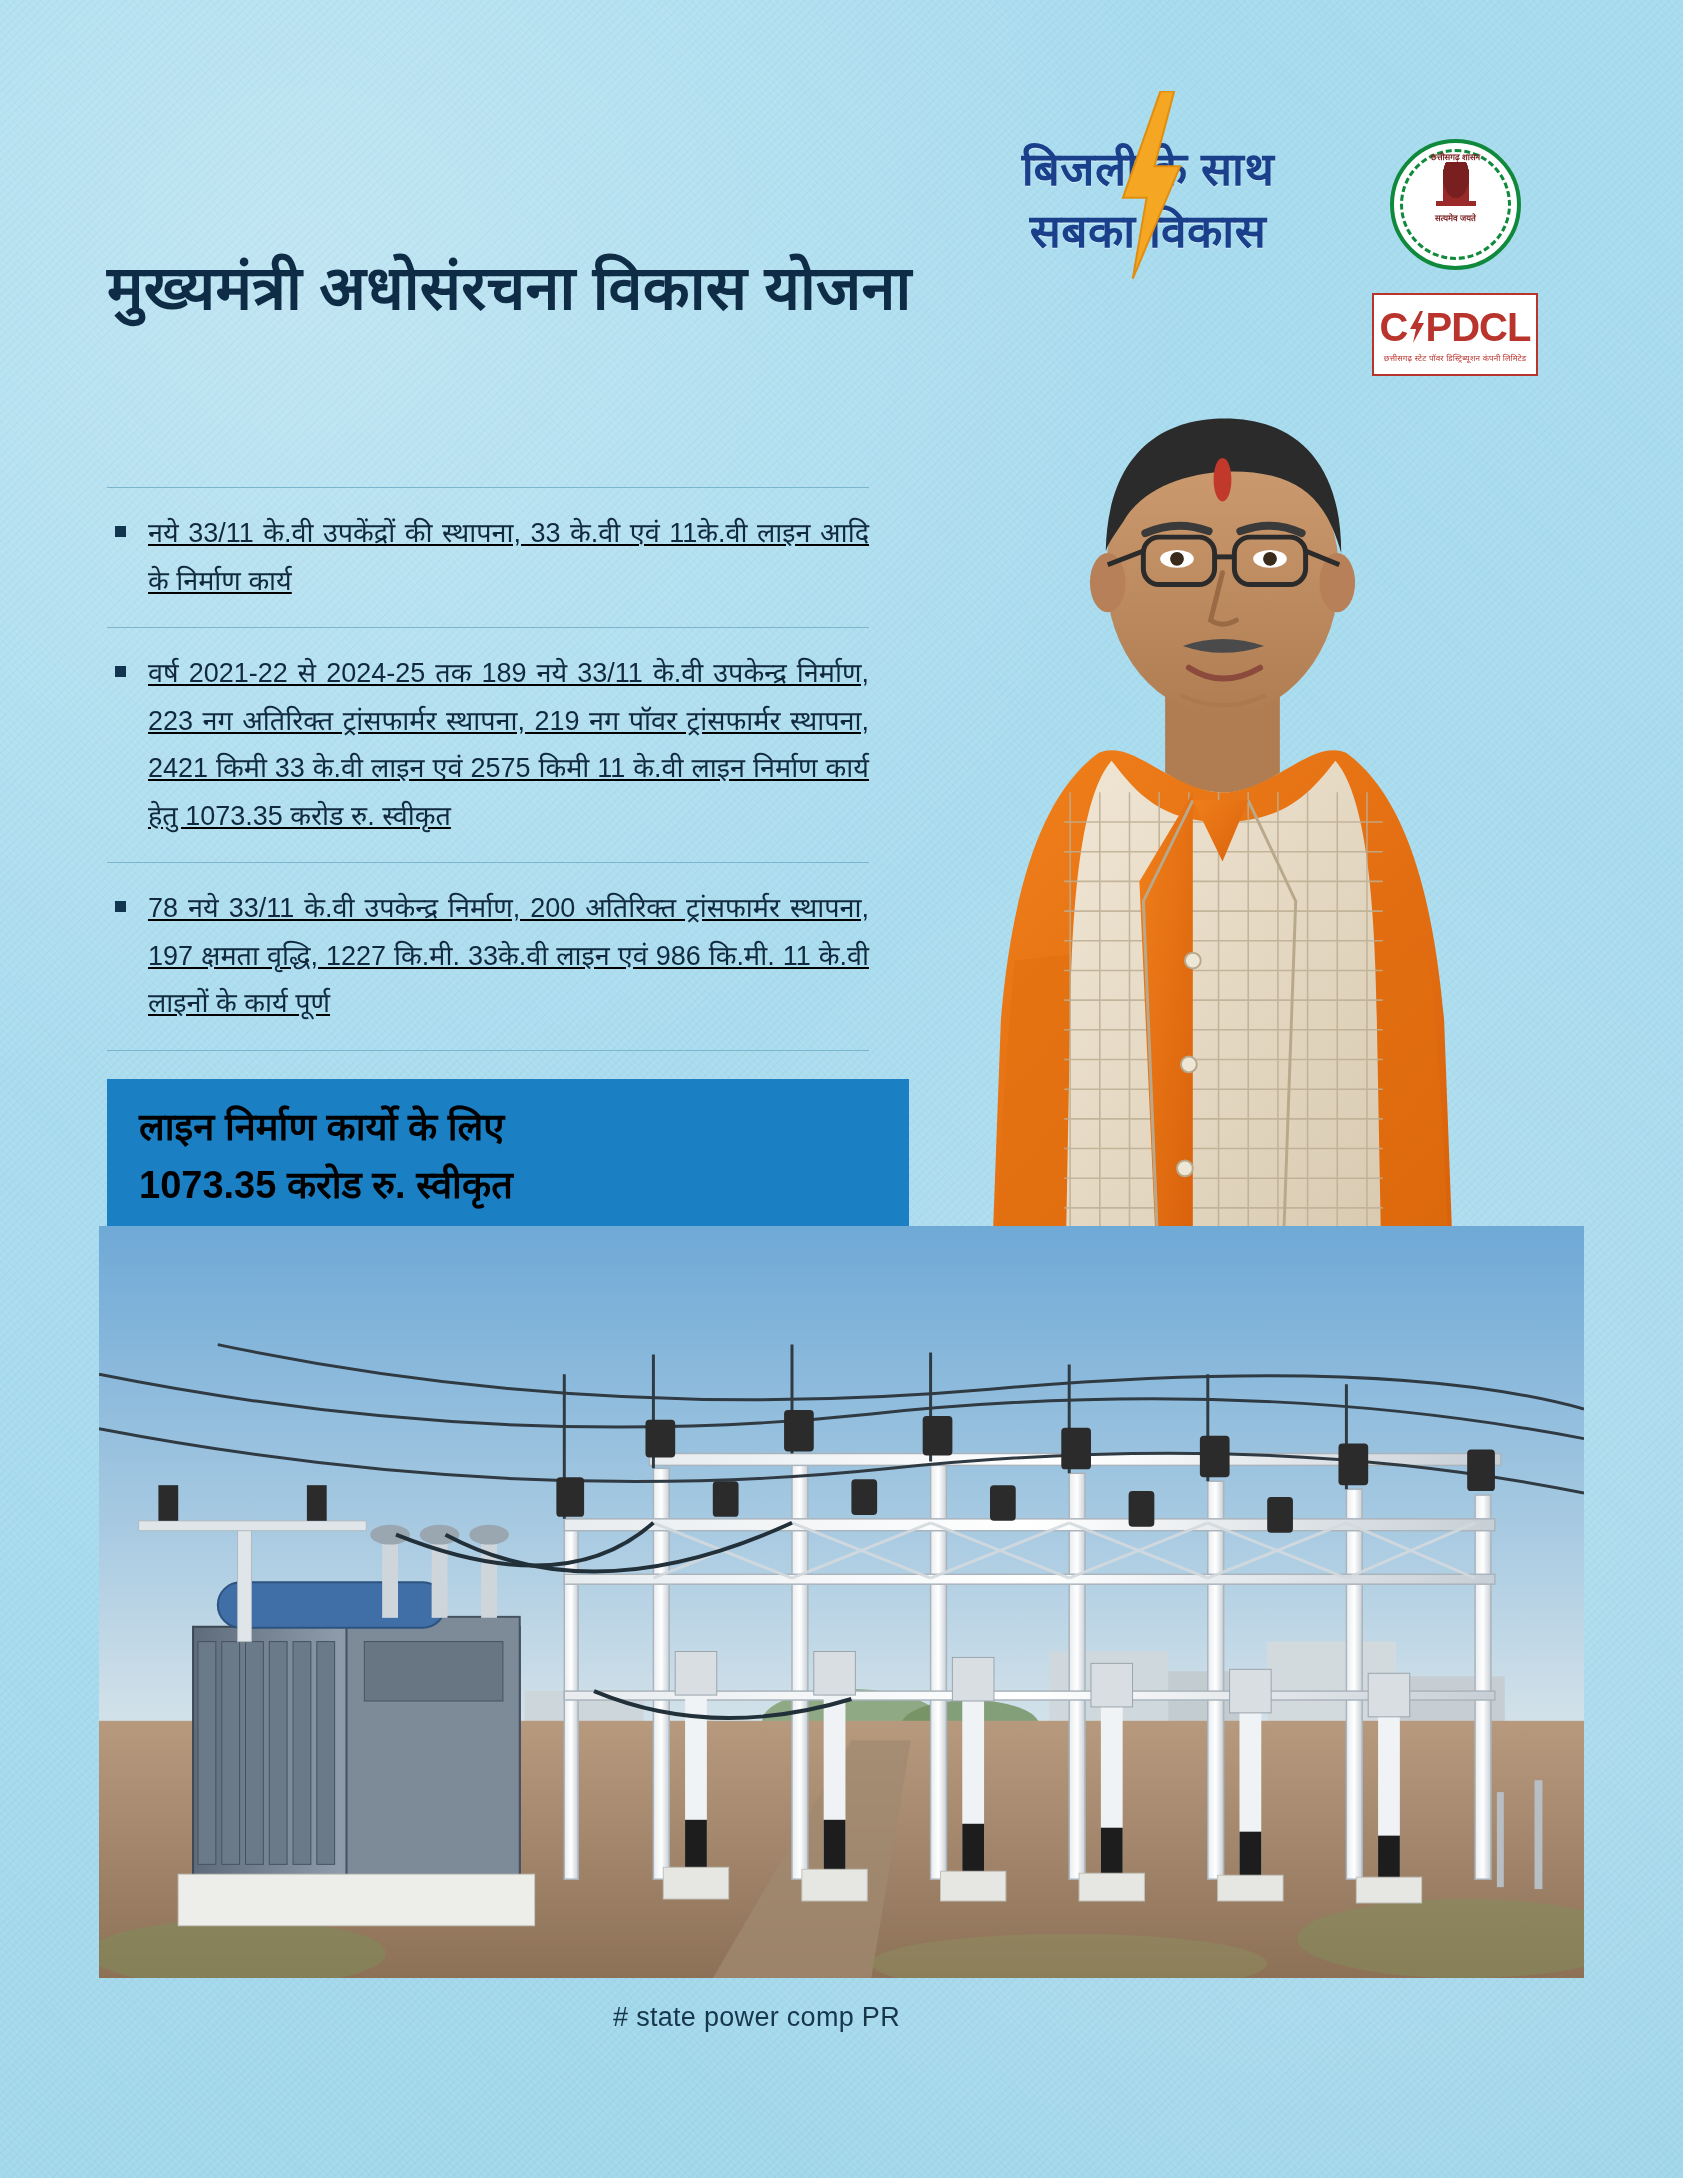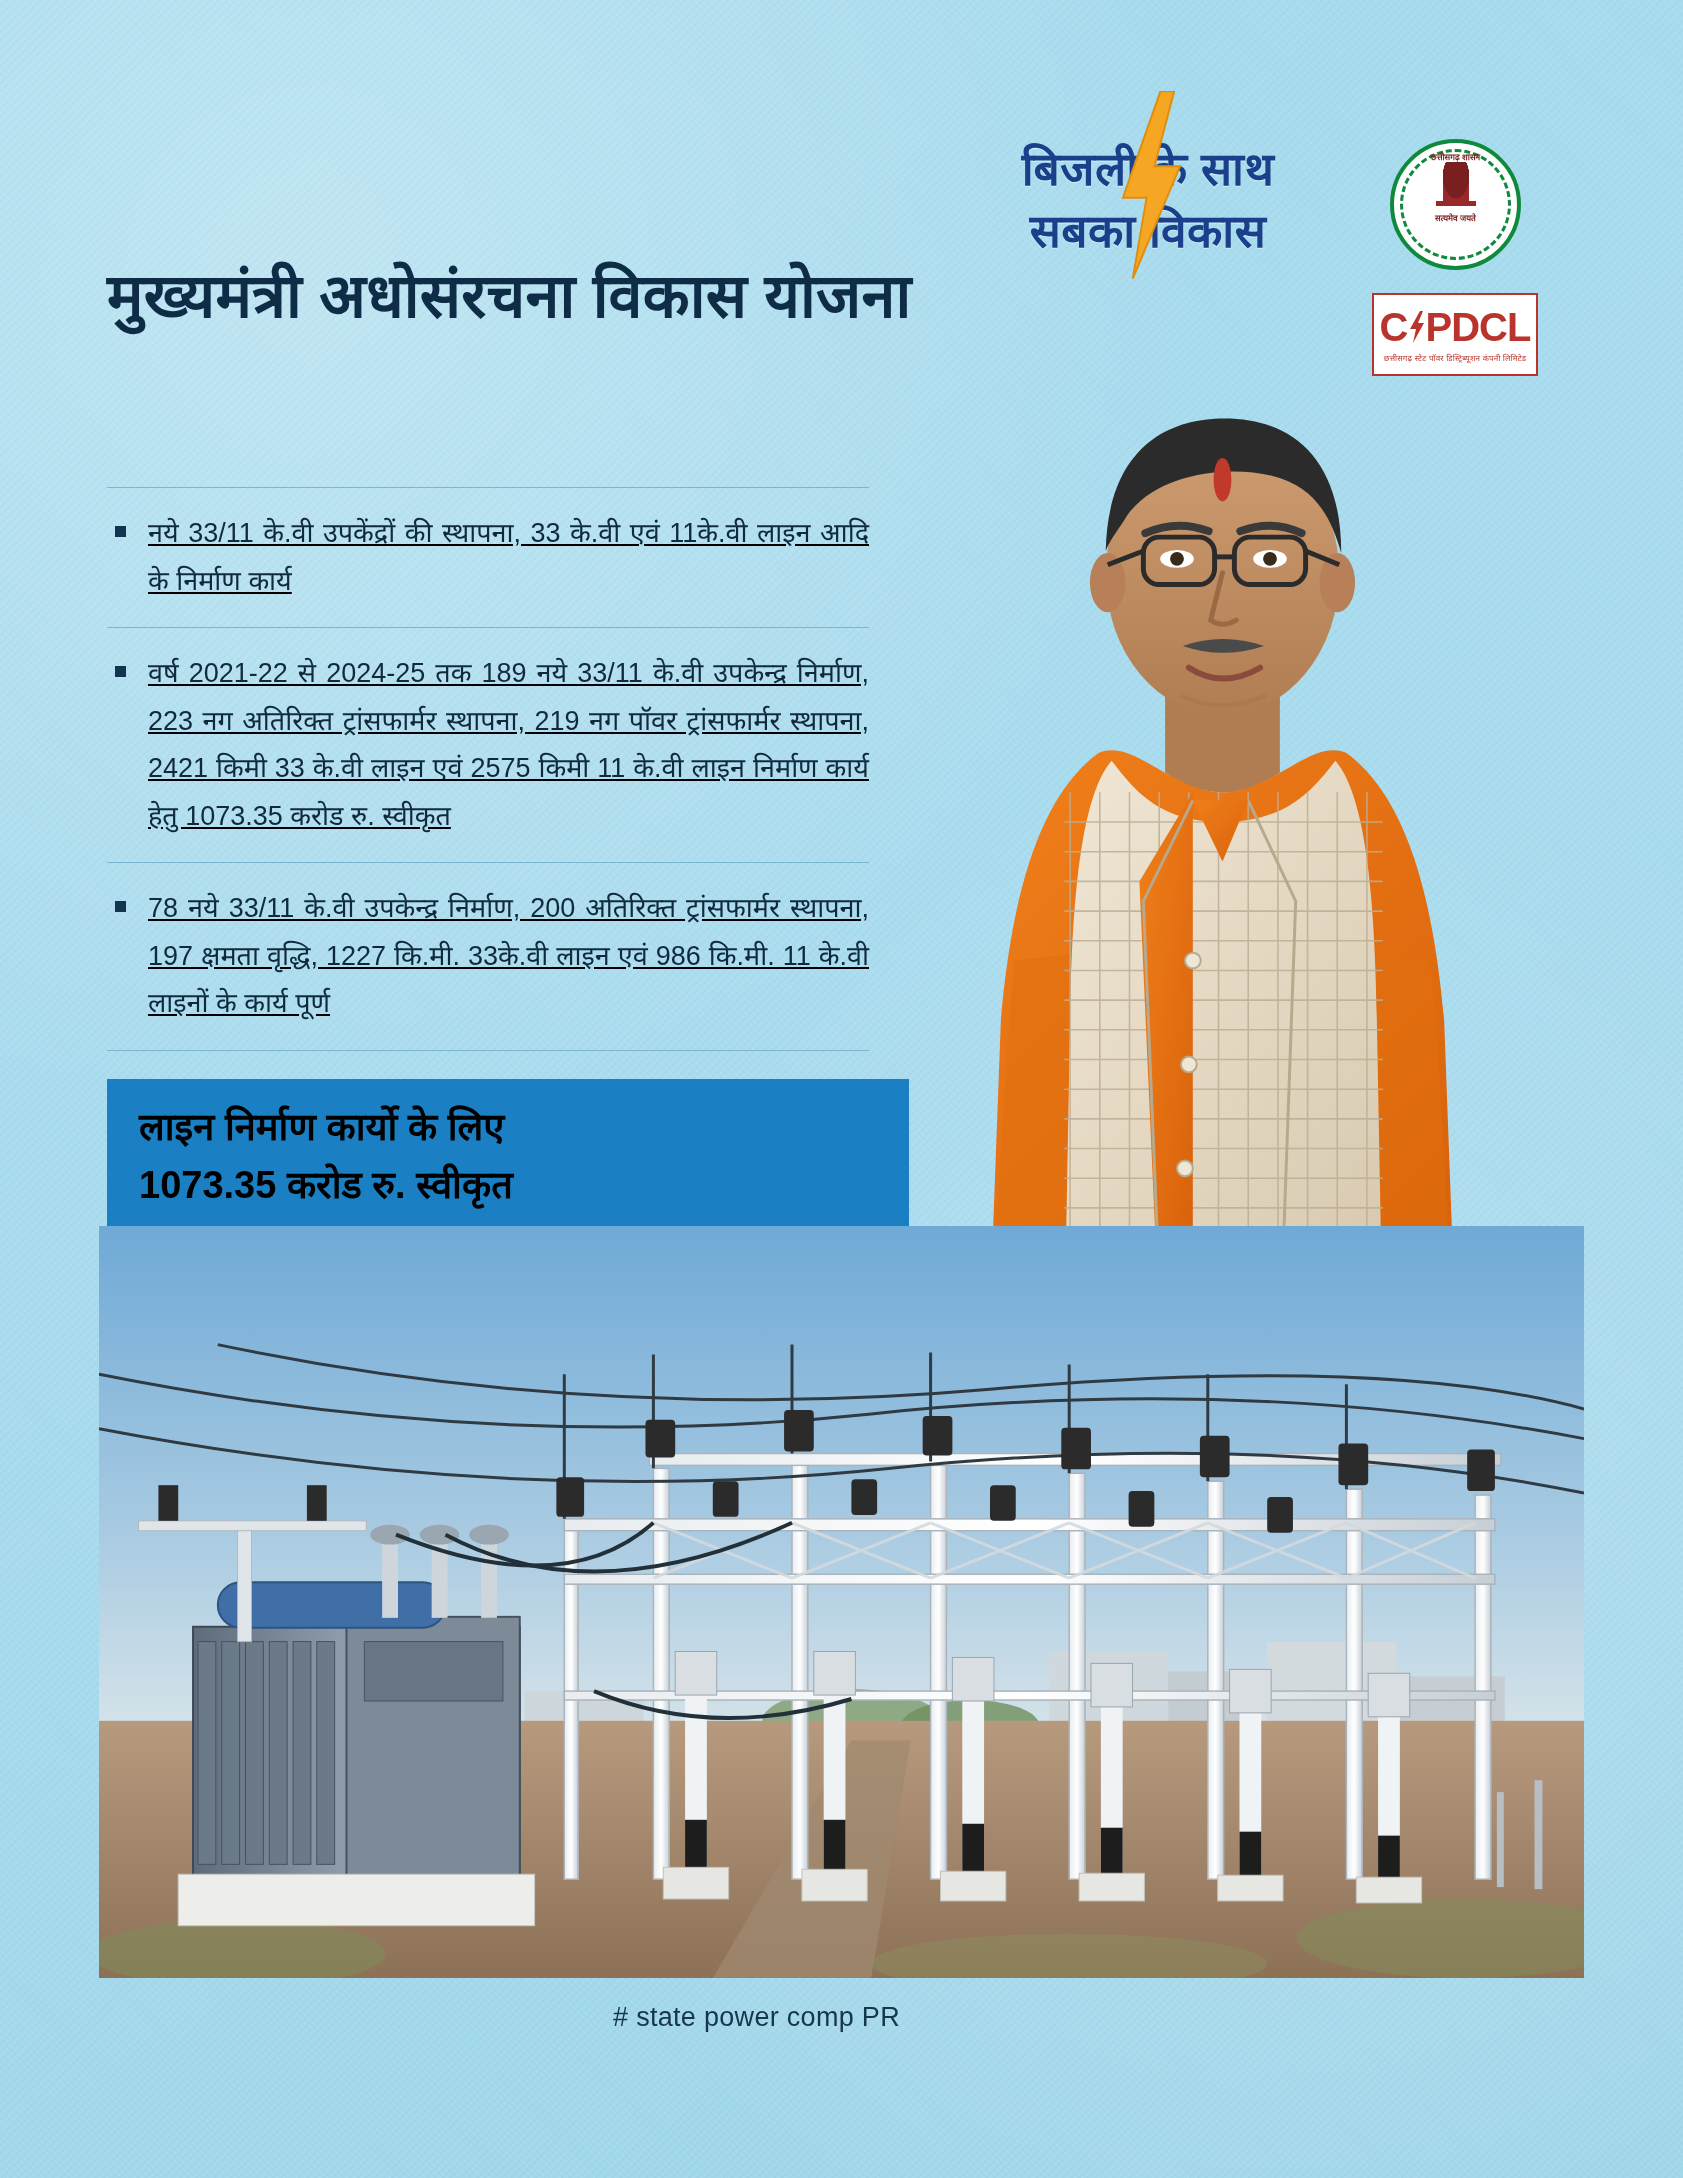--- a/index.html
+++ b/index.html
@@ -127,21 +127,20 @@
   .headline {
     position: absolute;
     top: 248px;
     left: 107px;
     width: 812px;
     color: #0e2c46;
     font-size: 61px;
     font-weight: bold;
     line-height: 1.34;
     letter-spacing: 0.3px;
-    margin-top: 8px;
   }
 
   
   .bullets {
     position: absolute;
     top: 487px;
     left: 107px;
     width: 762px;
     text-decoration: underline;
   }

